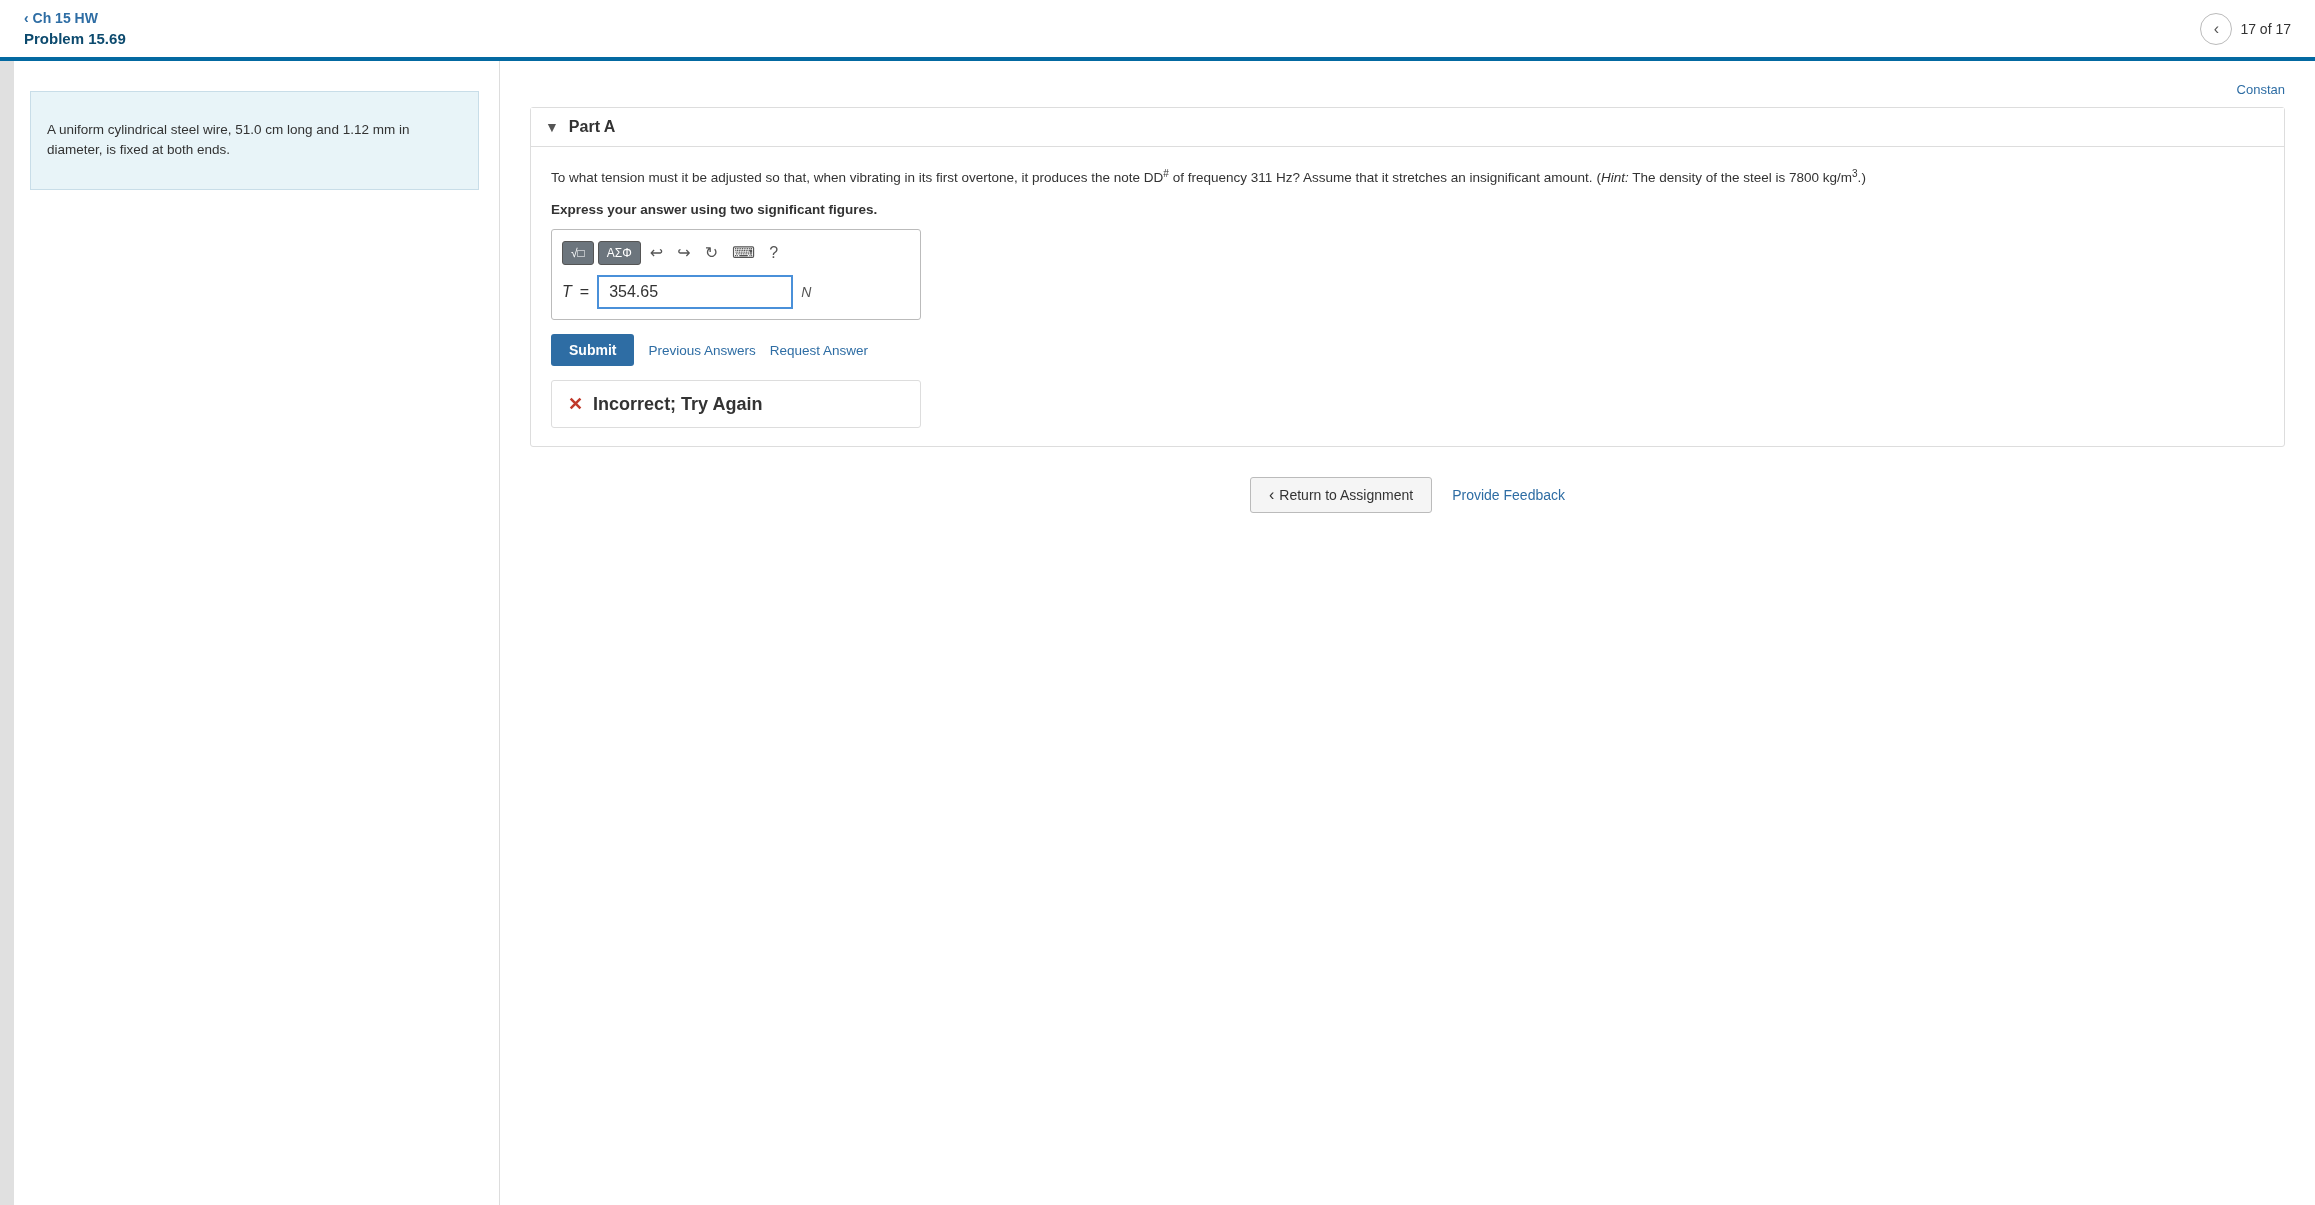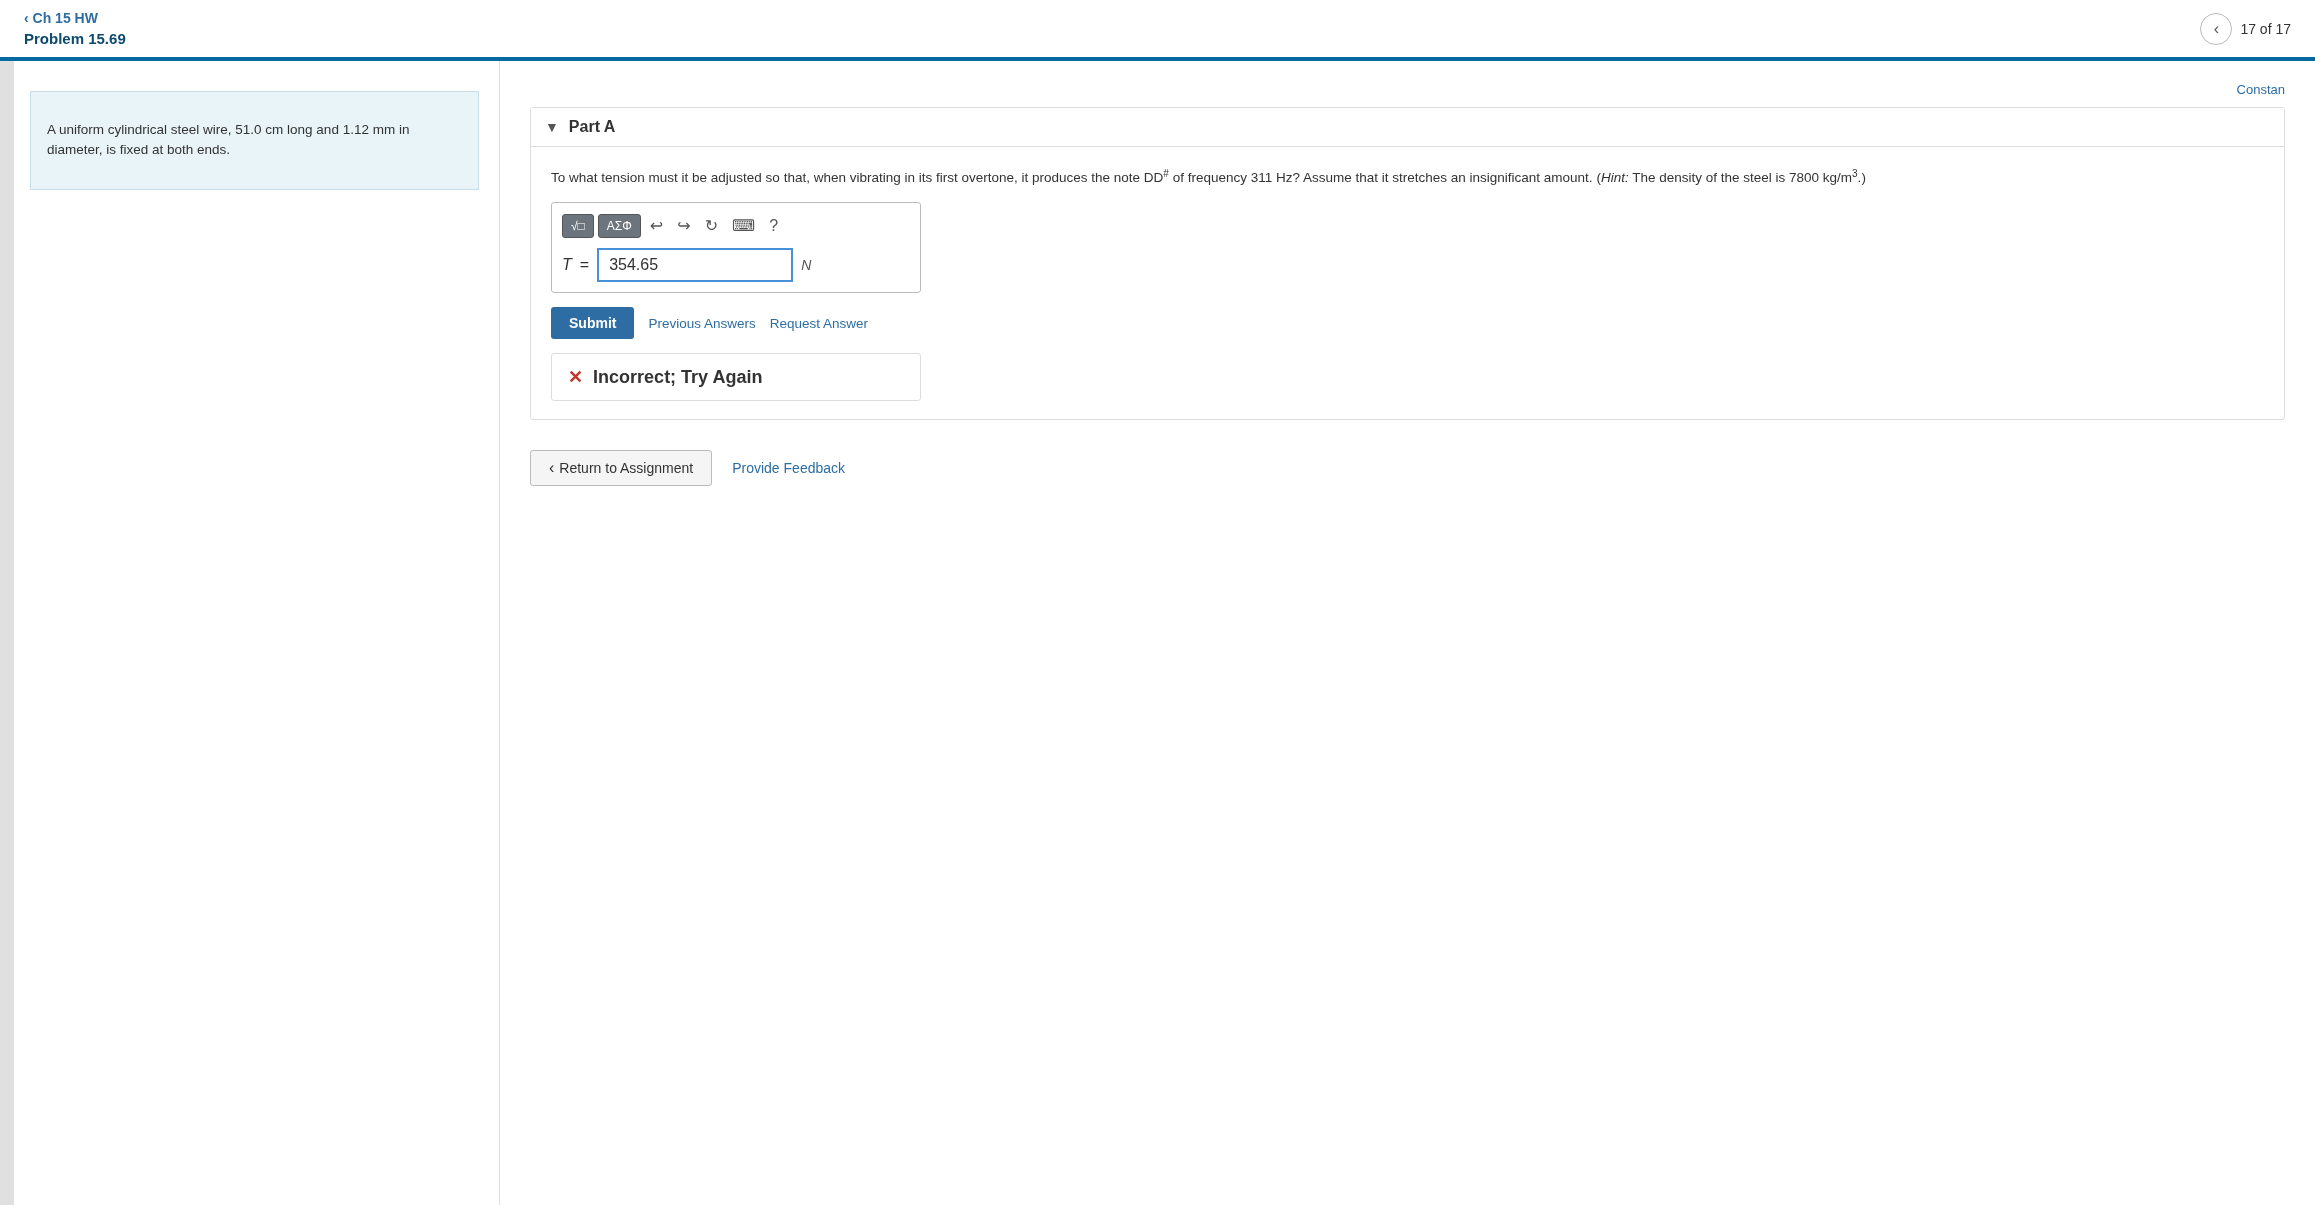--- a/index.html
+++ b/index.html
@@ -300,20 +300,21 @@
       font-weight: bold;
       color: #333;
     }
 
     
     .bottom-actions {
       display: flex;
       align-items: center;
       gap: 20px;
       margin-top: 30px;
+      justify-content: center;
     }
 
     .return-btn {
       border: 1px solid #bbb;
       background: #f5f5f5;
       color: #333;
       padding: 8px 18px;
       font-size: 14px;
       border-radius: 3px;
       cursor: pointer;
@@ -373,20 +374,21 @@
           <span class="part-title">Part A</span>
         </div>
 
         <div class="part-body">
 
           <div class="question-text">
             <span>To what tension must it be adjusted so that, when vibrating in its first overtone, it produces the note D</span><span>D<sup>#</sup></span><span> of frequency 311 Hz? Assume that it stretches an insignificant amount.</span>
             <span> (<em>Hint:</em><span> The density of the steel is 7800 kg/m</span><sup>3</sup><span>.</span>)</span>
           </div>
 
+          <div class="express-instruction">Express your answer using two significant figures.</div>
 
           <div class="math-input-container">
 
             <div class="math-toolbar">
               <button class="toolbar-btn">
                 <span>√□</span>
               </button>
               <button class="toolbar-btn">
                 <span>ΑΣΦ</span>
               </button>

